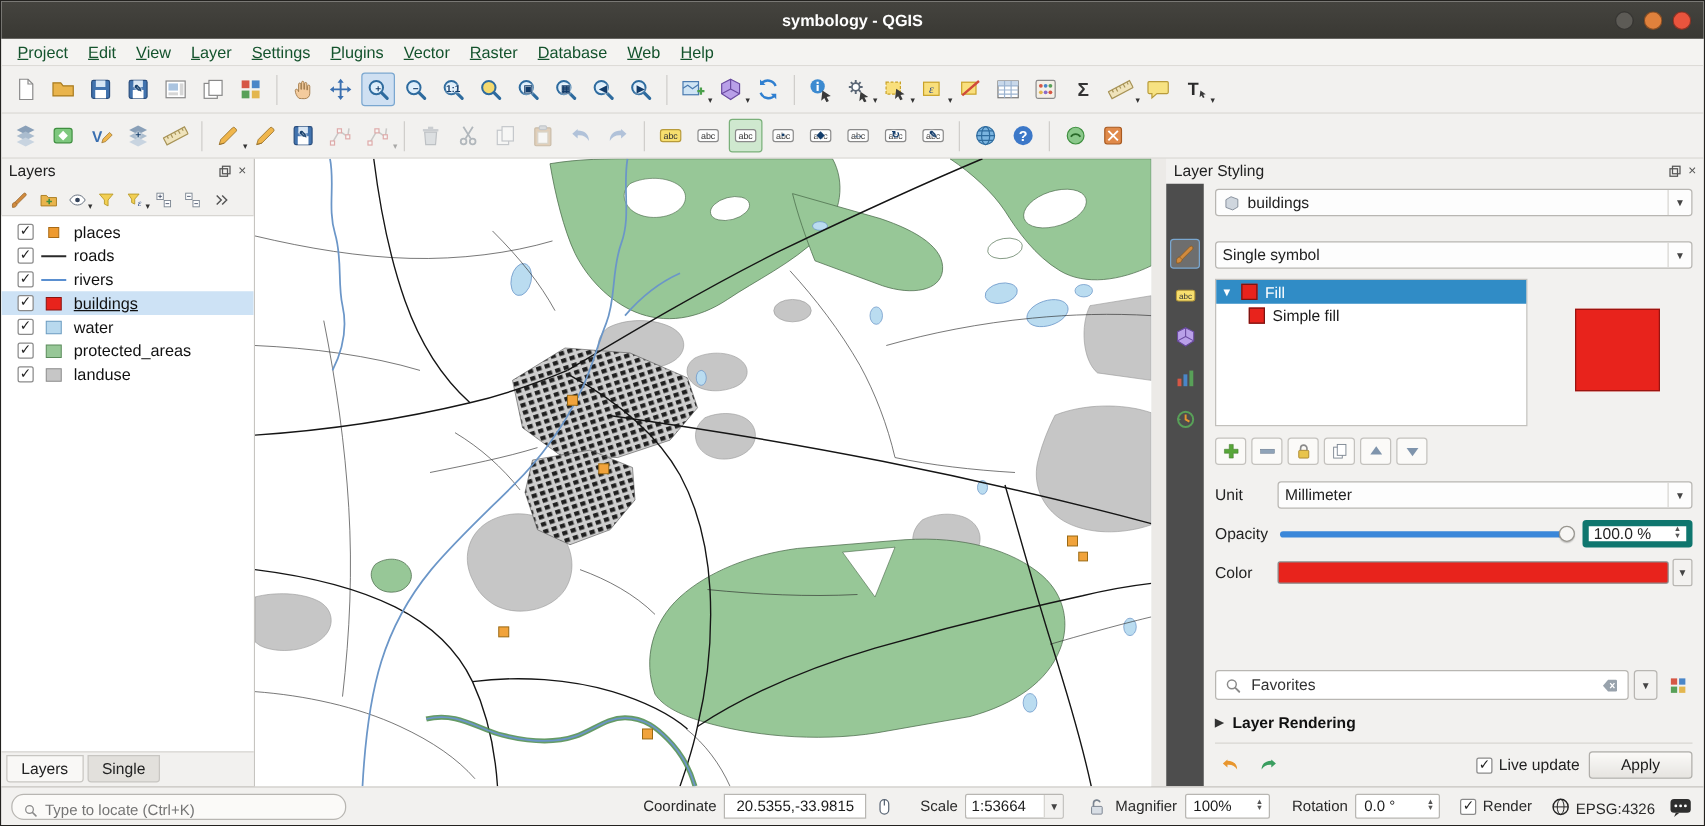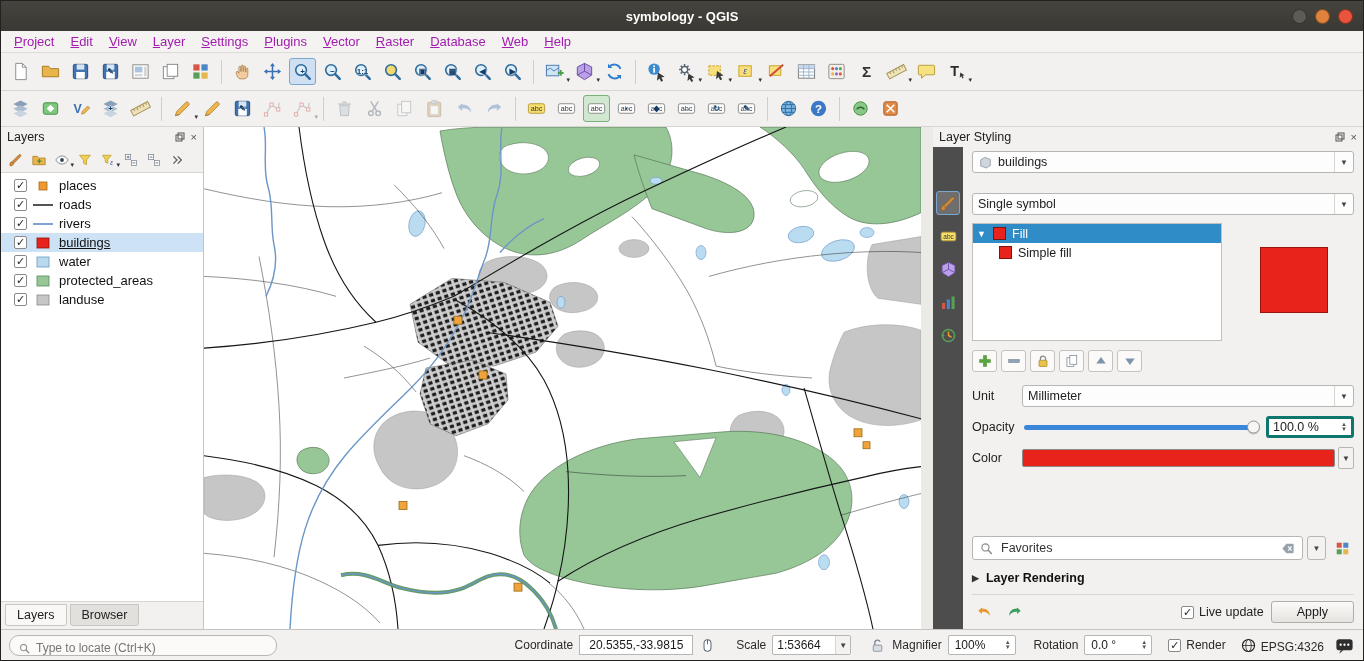--- a/index.html
+++ b/index.html
@@ -5,21 +5,21 @@
   *{margin:0;padding:0;box-sizing:border-box}
   body{font-family:"Liberation Sans",sans-serif;background:#555}
   .window{width:1364px;height:661px;display:flex;flex-direction:column;border:1px solid #23221f;background:#f2f1ef;overflow:hidden}
   
   .titlebar{height:30px;background:linear-gradient(#45443f,#393833);position:relative;flex:none;display:flex;align-items:center}
   .titlebar .title{position:absolute;left:0;right:0;text-align:center;color:#fff;font-size:13px;font-weight:bold}
   .winbtns{position:absolute;right:10px;display:flex;gap:8px}
   .wc{width:15px;height:15px;border-radius:50%;border:1px solid rgba(0,0,0,.4)}
   .wc.min{background:#5d5b56}.wc.max{background:#e0813c}.wc.close{background:#e9543d}
   
-  .menubar{height:22px;flex:none;display:flex;align-items:center;gap:2px;padding:0 6px;background:#f4f3f1;border-bottom:1px solid #dddbd7;font-size:13px;color:#a21caf}
+  .menubar{height:22px;flex:none;display:flex;align-items:center;gap:2px;padding:0 6px;background:#f4f3f1;border-bottom:1px solid #dddbd7;font-size:13px;color:#14532d}
   .mi{padding:2px 7px;border-radius:2px;cursor:default}
   .mi span{display:inline-block}
   .mi span::first-letter{text-decoration:underline}
   
   .toolbar{flex:none;display:flex;align-items:center;gap:3px;padding:2px 6px;background:#f2f1ef;border-bottom:1px solid #d8d6d2}
   .tb1{height:38px}.tb2{height:36px}
   .tb{width:27px;height:27px;flex:none;display:flex;align-items:center;justify-content:center;position:relative;border-radius:3px;color:#4a78b8}
   .tb svg{width:21px;height:21px}
   .tb .badge{position:absolute;left:50%;top:50%;transform:translate(-50%,-58%);font-size:8px;font-weight:700;color:#123c6a;pointer-events:none;text-shadow:0 0 2px #fff,0 0 2px #fff}
   .tb .dd{position:absolute;right:-2px;bottom:1px;font-size:7px;color:#333}
@@ -70,21 +70,21 @@
   .tswatch{width:13px;height:13px;flex:none;border:1px solid #7a1512}
   .sympreview{width:68px;height:66px;border:1px solid #9a1410;margin-left:auto;margin-right:26px;margin-top:24px}
   .symbtns{display:flex;gap:4px;margin-top:9px}
   .sbtn{width:25px;height:22px;border:1px solid #c4c2be;background:#fbfaf8;border-radius:3px}
   .sbtn svg{width:16px;height:16px}
   .formrow{display:flex;align-items:center;margin-top:9px;font-size:12.5px;color:#222}
   .formrow .flabel{width:50px;flex:none}
   .formrow .combo{flex:1}
   .slider{flex:1;height:5px;background:#3a87d9;border-radius:3px;position:relative;margin:0 8px 0 2px}
   .slider .handle{position:absolute;right:-2px;top:50%;transform:translateY(-50%);width:13px;height:13px;border-radius:50%;background:#f7f6f4;border:1px solid #98968f;box-shadow:0 1px 1px rgba(0,0,0,.2)}
-  .spin{width:88px;flex:none;height:22px;border:3px solid #0f766e;background:#fff;border-radius:3px;display:flex;align-items:center;padding:0 4px;font-size:12.5px;color:#222}
+  .spin{width:88px;flex:none;height:22px;border:5px solid #0f766e;background:#fff;border-radius:3px;display:flex;align-items:center;padding:0 4px;font-size:12.5px;color:#222}
   .spin .arrows{margin-left:auto;display:flex;flex-direction:column;font-size:6px;line-height:5px;color:#555}
   .colorbtn{flex:1;height:18px;border:1px solid #8a8a8a;border-radius:2px}
   .ddbtn{width:16px;height:22px;margin-left:3px;border:1px solid #b8b6b2;background:#f3f2f0;border-radius:2px;display:flex;align-items:center;justify-content:center;font-size:8px;color:#444}
   .grow{flex:1}
   .favrow{display:flex;align-items:center;gap:4px}
   .favsearch{flex:1;height:24px;border:1px solid #b8b6b2;background:#fff;border-radius:3px;display:flex;align-items:center;gap:7px;padding:0 6px;font-size:12.5px;color:#333}
   .favsearch svg{width:15px;height:15px}
   .favsearch .clear{margin-left:auto}
   .favdd{width:19px;height:24px;border:1px solid #b8b6b2;background:#f3f2f0;border-radius:3px;display:flex;align-items:center;justify-content:center;font-size:8px;color:#444}
   .favmgr{width:24px;height:24px;display:flex;align-items:center;justify-content:center}
@@ -877,21 +877,21 @@
           <div class="lrow">
             <span class="cb">✓</span>
             <svg class="swsvg">
               <use href="#sw-landuse"></use>
             </svg>
             <span class="ltext">landuse</span>
           </div>
         </div>
       <div class="ptabs">
           <div class="ptab" data-state="active"><span>Layers</span></div>
-          <div class="ptab"><span>Browser</span></div>
+          <div class="ptab"><span>Single</span></div>
         </div>
     </div>
 
     <div class="map">
       <svg viewBox="0 0 717 504" preserveAspectRatio="none">
         <defs>
           <pattern id="bld" width="7" height="6" patternUnits="userSpaceOnUse" patternTransform="rotate(-18)">
             <rect width="7" height="6" fill="#cfcfcf"></rect>
               <rect x="0.8" y="0.8" width="4.2" height="3.4" fill="#1f1f1f"></rect>
           </pattern>

